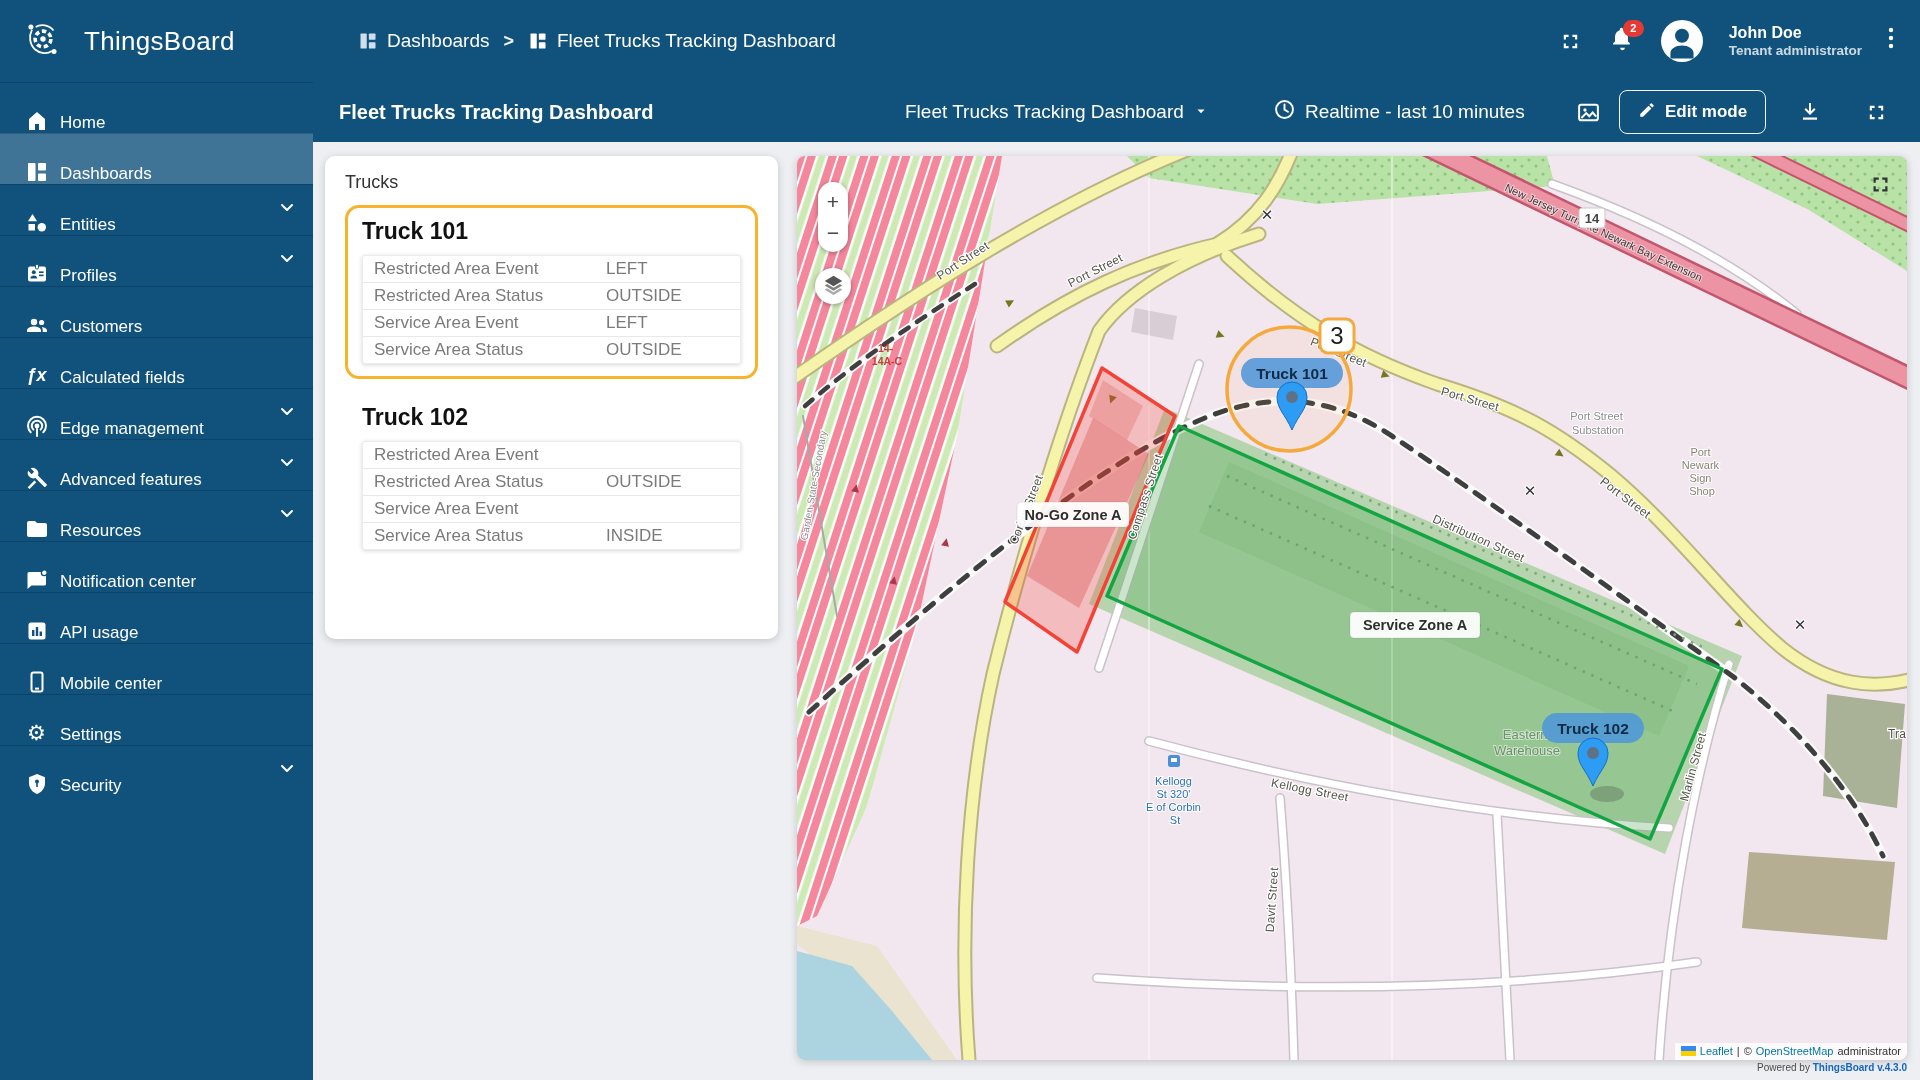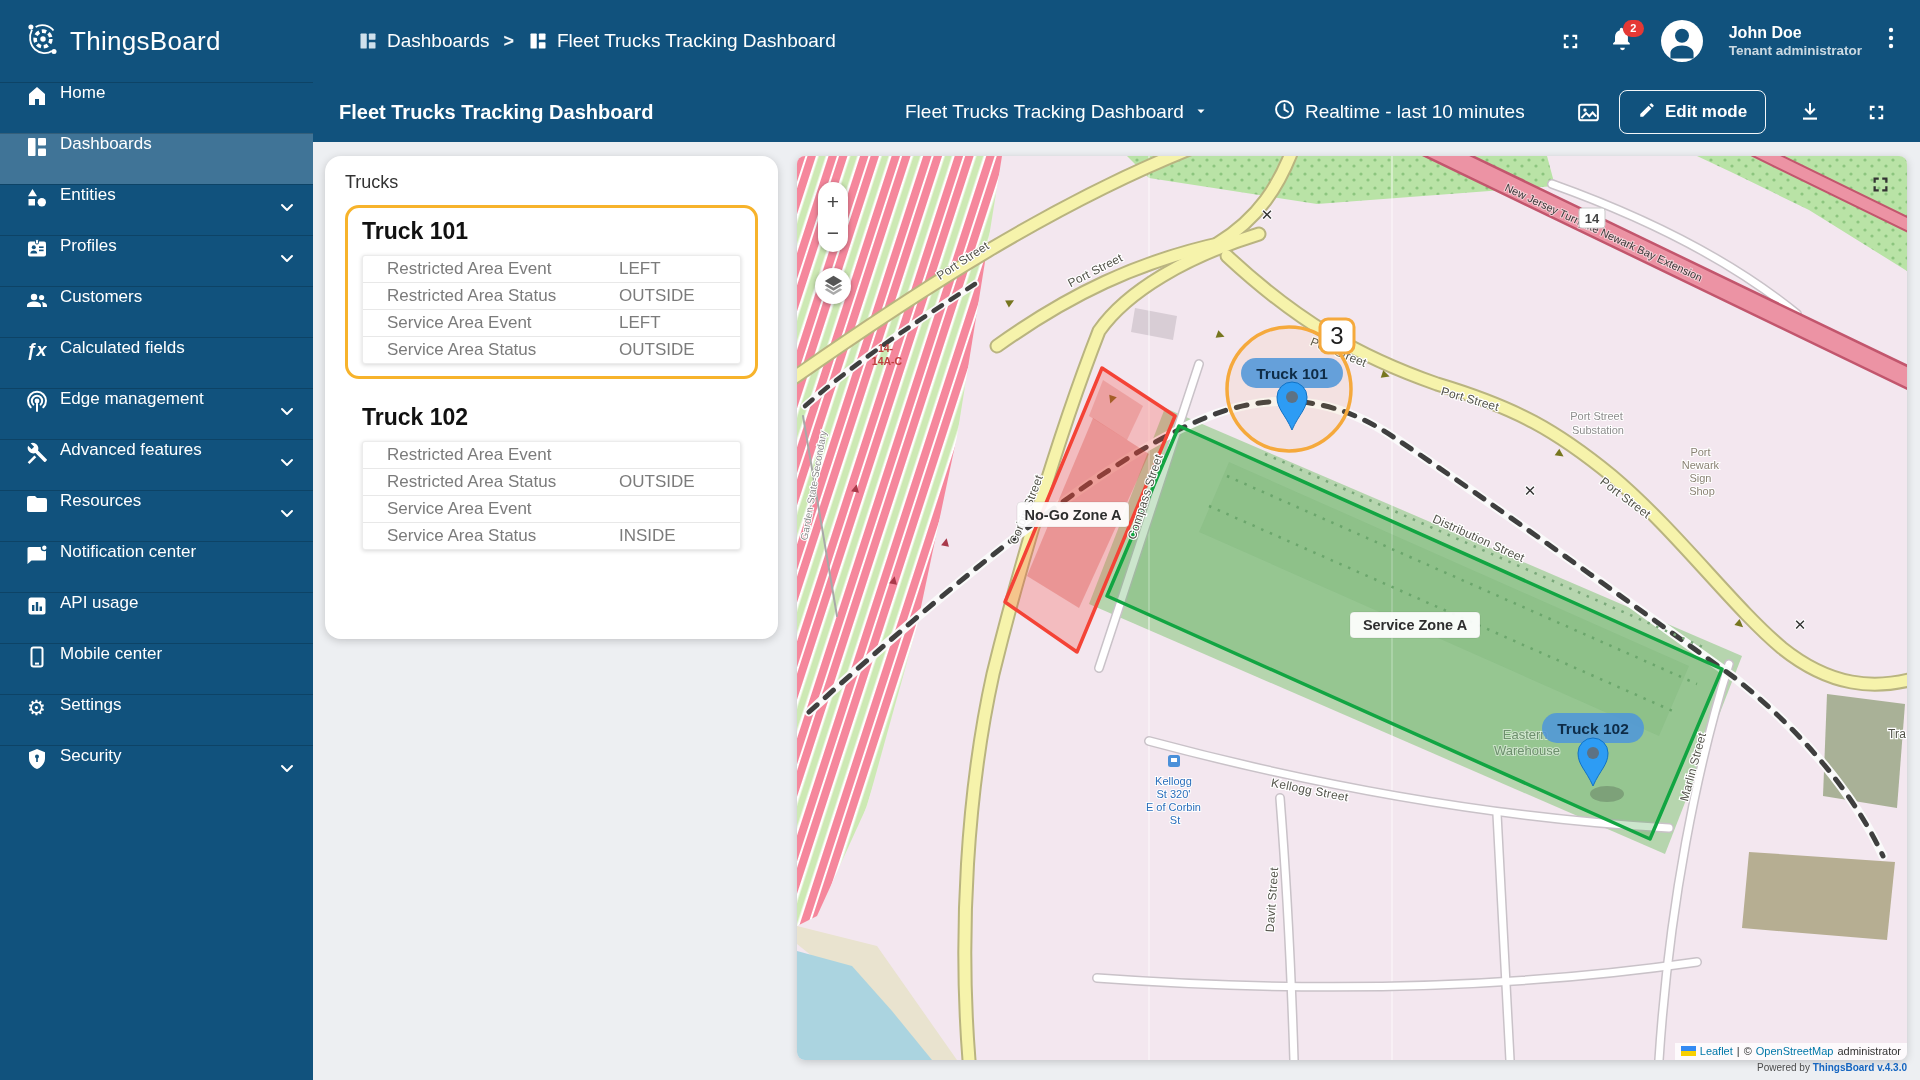--- a/index.html
+++ b/index.html
@@ -3,21 +3,21 @@
 <meta charset="utf-8">
 <style>
   html,body{margin:0;padding:0;}
   body{
     width:1920px;height:1080px;overflow:hidden;position:relative;
     font-family:"Liberation Sans","DejaVu Sans",sans-serif;
     background:#11527D;
   }
   
   .header{position:absolute;left:0;top:0;width:1920px;height:82px;background:#11527D;color:#fff;display:flex;align-items:center;}
-  .logo-area{width:313px;display:flex;align-items:center;gap:6px;padding-left:22px;box-sizing:border-box;flex:0 0 auto;}
+  .logo-area{width:313px;display:flex;align-items:center;gap:20px;padding-left:22px;box-sizing:border-box;flex:0 0 auto;}
   .brand{font-size:26px;font-weight:500;letter-spacing:.3px;}
   .crumbs{display:flex;align-items:center;gap:14px;font-size:19px;margin-left:45px;}
   .crumb{display:flex;align-items:center;gap:9px;cursor:pointer;}
   .crumb svg{display:block;}
   .crumb-sep{font-size:18px;font-weight:bold;opacity:.95;}
   .header-right{margin-left:auto;display:flex;align-items:center;gap:26px;padding-right:26px;}
   .hicon{width:26px;height:26px;display:flex;align-items:center;justify-content:center;cursor:pointer;}
   .bell-wrap{position:relative;cursor:pointer;}
   .badge{position:absolute;top:-7px;right:-9px;min-width:17px;height:17px;border-radius:9px;background:#E53935;color:#fff;font-size:11px;font-weight:bold;display:flex;align-items:center;justify-content:center;padding:0 2px;}
   .avatar{width:42px;height:42px;border-radius:50%;background:#fff;display:flex;align-items:flex-end;justify-content:center;overflow:hidden;cursor:pointer;}
@@ -32,37 +32,37 @@
   .tb-title{left:26px;font-size:20px;font-weight:bold;}
   .tb-select{left:592px;display:flex;align-items:center;gap:10px;font-size:19px;cursor:pointer;}
   .tb-time{left:960px;display:flex;align-items:center;gap:9px;font-size:19px;cursor:pointer;}
   .tb-imgbtn{left:1262px;cursor:pointer;}
   .tb-edit{left:1306px;height:44px;display:flex;align-items:center;gap:9px;border:1.5px solid rgba(255,255,255,.95);border-radius:8px;padding:0 18px;font-size:17px;font-weight:bold;cursor:pointer;background:transparent;color:#fff;}
   .tb-dl{left:1484px;cursor:pointer;}
   .tb-fs{left:1550px;cursor:pointer;}
 
   
   .sidebar{position:absolute;left:0;top:82px;width:313px;bottom:0;background:#11527D;color:#fff;}
-  .sitem{height:51px;display:flex;align-items:flex-start;gap:11px;padding-left:24px;border-top:1px solid rgba(0,0,0,.18);font-size:17px;font-weight:500;cursor:pointer;position:relative;box-sizing:border-box;}
+  .sitem{height:51px;display:flex;align-items:flex-end;gap:11px;padding-left:24px;border-top:1px solid rgba(0,0,0,.18);font-size:17px;font-weight:500;cursor:pointer;position:relative;box-sizing:border-box;}
   .sitem.active{background:rgba(255,255,255,.2);}
   .sicon{width:25px;height:25px;display:flex;align-items:center;justify-content:center;flex:0 0 auto;}
   .sicon .glyph{font-size:21px;line-height:1;}
   .sicon .fx{font-size:18px;font-style:italic;font-weight:bold;}
   .chev{position:absolute;right:16px;top:50%;transform:translateY(-50%);}
 
   
   .content{position:absolute;left:313px;top:142px;width:1607px;height:938px;background:#EDEFF2;}
-  .card{position:absolute;background:#fff;border-radius:16px;box-shadow:0 2px 8px rgba(0,0,0,.18);}
+  .card{position:absolute;background:#fff;border-radius:10px;box-shadow:0 2px 8px rgba(0,0,0,.18);}
   .trucks-card{left:12px;top:14px;width:453px;height:483px;padding:16px 20px;box-sizing:border-box;}
   .tp-title{font-size:18px;color:#333;}
   .truck-block{margin-top:12px;border:3px solid transparent;border-radius:14px;padding:8px 10px 12px;cursor:pointer;}
   .truck-block.selected{border-color:#F7B32B;}
   .truck-name{font-size:23px;font-weight:bold;color:#111;margin:2px 0 10px 4px;}
   .ttable{margin:0 4px;border:1px solid #ececec;border-radius:3px;box-shadow:0 1px 4px rgba(0,0,0,.16);background:#fff;overflow:hidden;}
-  .trow{display:flex;align-items:center;height:26px;padding-left:24px;font-size:17px;color:#7b7b7b;}
+  .trow{display:flex;align-items:center;height:26px;padding-left:11px;font-size:17px;color:#7b7b7b;}
   .trow + .trow{border-top:1px solid #e8e8e8;}
   .tlabel{width:232px;flex:0 0 auto;}
   .tvalue{flex:1;}
 
   
   .map-card{left:484px;top:14px;width:1110px;height:904px;border-radius:8px;overflow:hidden;background:#f3e7ef;cursor:grab;}
   .map-svg{display:block;width:1110px;height:904px;}
   .map-svg text{font-family:"Liberation Sans","DejaVu Sans",sans-serif;}
   .stlbl{font-size:12px;fill:#53534a;font-weight:500;letter-spacing:.2px;stroke:#ffffff;stroke-width:2.4px;paint-order:stroke;text-anchor:middle;}
   .mwlbl{font-size:11px;fill:#3c3c3c;font-weight:500;stroke:rgba(255,255,255,.55);stroke-width:2px;paint-order:stroke;text-anchor:middle;}

